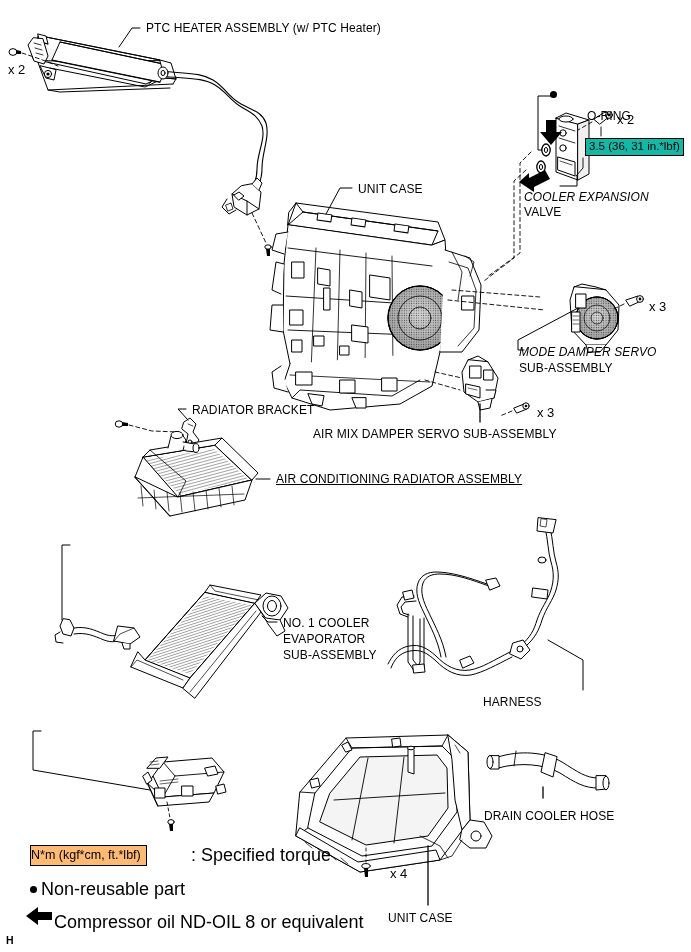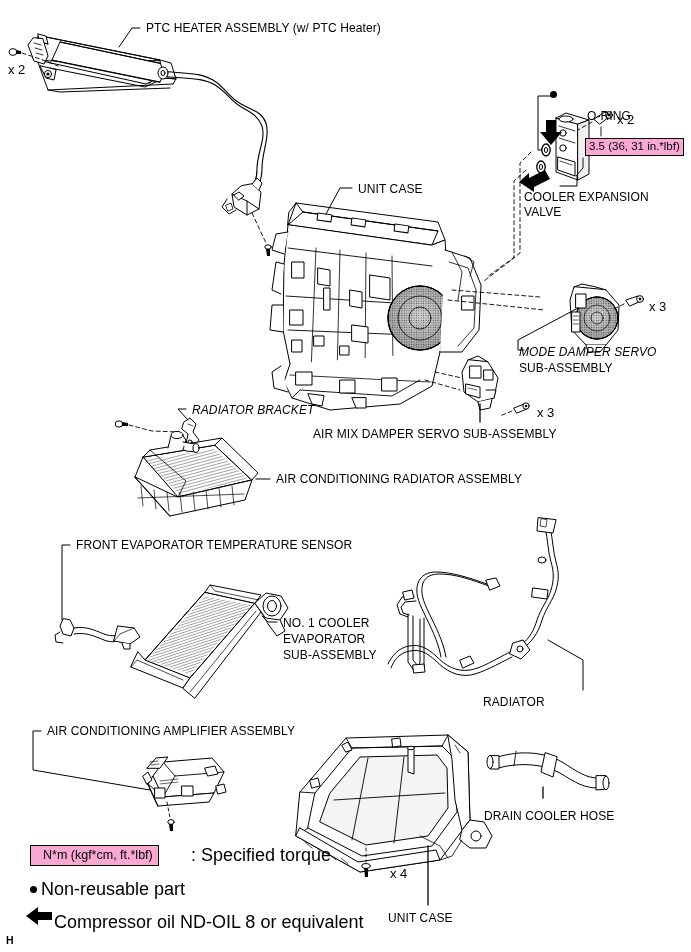--- a/index.html
+++ b/index.html
@@ -43,31 +43,31 @@
     white-space: pre;
   }
   .torque-box {
     position: absolute;
     border: 1.4px solid #000;
     padding: 1px 3px 2px 3px;
     font-family: "Liberation Sans", sans-serif;
     font-size: 11.5px;
     line-height: 13px;
     white-space: pre;
-    background: #f9a8d4;
+    background: #14b8a6;
   }
   .legend-box {
     position: absolute;
     border: 1.5px solid #000;
-    padding: 2px 5px 3px 12px;
+    padding: 2px 5px 3px 0;
     font-family: "Liberation Sans", sans-serif;
     font-size: 12.5px;
     line-height: 14px;
     white-space: pre;
-    background: #f9a8d4;
+    background: #fdba74;
   }
   .legend-text {
     position: absolute;
     font-family: "Liberation Sans", sans-serif;
     font-size: 18px;
     line-height: 15px;
     white-space: pre;
   }
   .page-code {
     position: absolute;
@@ -555,41 +555,39 @@
     </g>
   </svg>
 
   <div class="lbl" style="left:146px; top:21px;">PTC HEATER ASSEMBLY (w/ PTC Heater)</div>
 
   <div class="lbl" style="left:358px; top:182px;">UNIT CASE</div>
 
   <div class="bullet-dot" style="left:550px; top:91px;"></div>
   <div class="lbl" style="left:587px; top:89px;margin-top:20px;">O-RING</div>
 
-  <div class="lbl" style="left:524px; top:190px;">COOLER EXPANSION</div>
+  <div class="lbl" style="left:524px; top:190px;font-style:italic;">COOLER EXPANSION</div>
   <div class="lbl" style="left:524px; top:205px;">VALVE</div>
 
   <div class="lbl" style="left:519px; top:345px;font-style:italic;">MODE DAMPER SERVO</div>
   <div class="lbl" style="left:519px; top:361px;">SUB-ASSEMBLY</div>
 
   <div class="lbl" style="left:313px; top:427px;">AIR MIX DAMPER SERVO SUB-ASSEMBLY</div>
 
-  <div class="lbl" style="left:192px; top:403px;font-style:italic;">RADIATOR BRACKET</div>
-
-  <div class="lbl" style="left:276px; top:472px;">AIR CONDITIONING RADIATOR ASSEMBLY</div>
-
-  <div class="lbl" style="left:76px; top:538px;">FRONT EVAPORATOR TEMPERATURE SENSOR</div>
+  <div class="lbl" style="left:192px; top:403px;">RADIATOR BRACKET</div>
+
+  <div class="lbl" style="left:276px; top:472px;text-decoration:underline;">AIR CONDITIONING RADIATOR ASSEMBLY</div>
+
 
   <div class="lbl" style="left:283px; top:616px;">NO. 1 COOLER</div>
   <div class="lbl" style="left:283px; top:632px;">EVAPORATOR</div>
   <div class="lbl" style="left:283px; top:648px;">SUB-ASSEMBLY</div>
 
-  <div class="lbl" style="left:483px; top:695px;">RADIATOR</div>
-
-  <div class="lbl" style="left:47px; top:724px;">AIR CONDITIONING AMPLIFIER ASSEMBLY</div>
+  <div class="lbl" style="left:483px; top:695px;">HARNESS</div>
+
 
   <div class="lbl" style="left:484px; top:793px;margin-top:16px;">DRAIN COOLER HOSE</div>
 
   <div class="lbl" style="left:388px; top:911px;">UNIT CASE</div>
 
   <div class="qty" style="left:8px; top:62px;">x 2</div>
   <div class="qty" style="left:617px; top:112px;">x 2</div>
   <div class="qty" style="left:649px; top:299px;">x 3</div>
   <div class="qty" style="left:537px; top:405px;">x 3</div>
   <div class="qty" style="left:374px; top:866px;margin-left:16px;">x 4</div>

